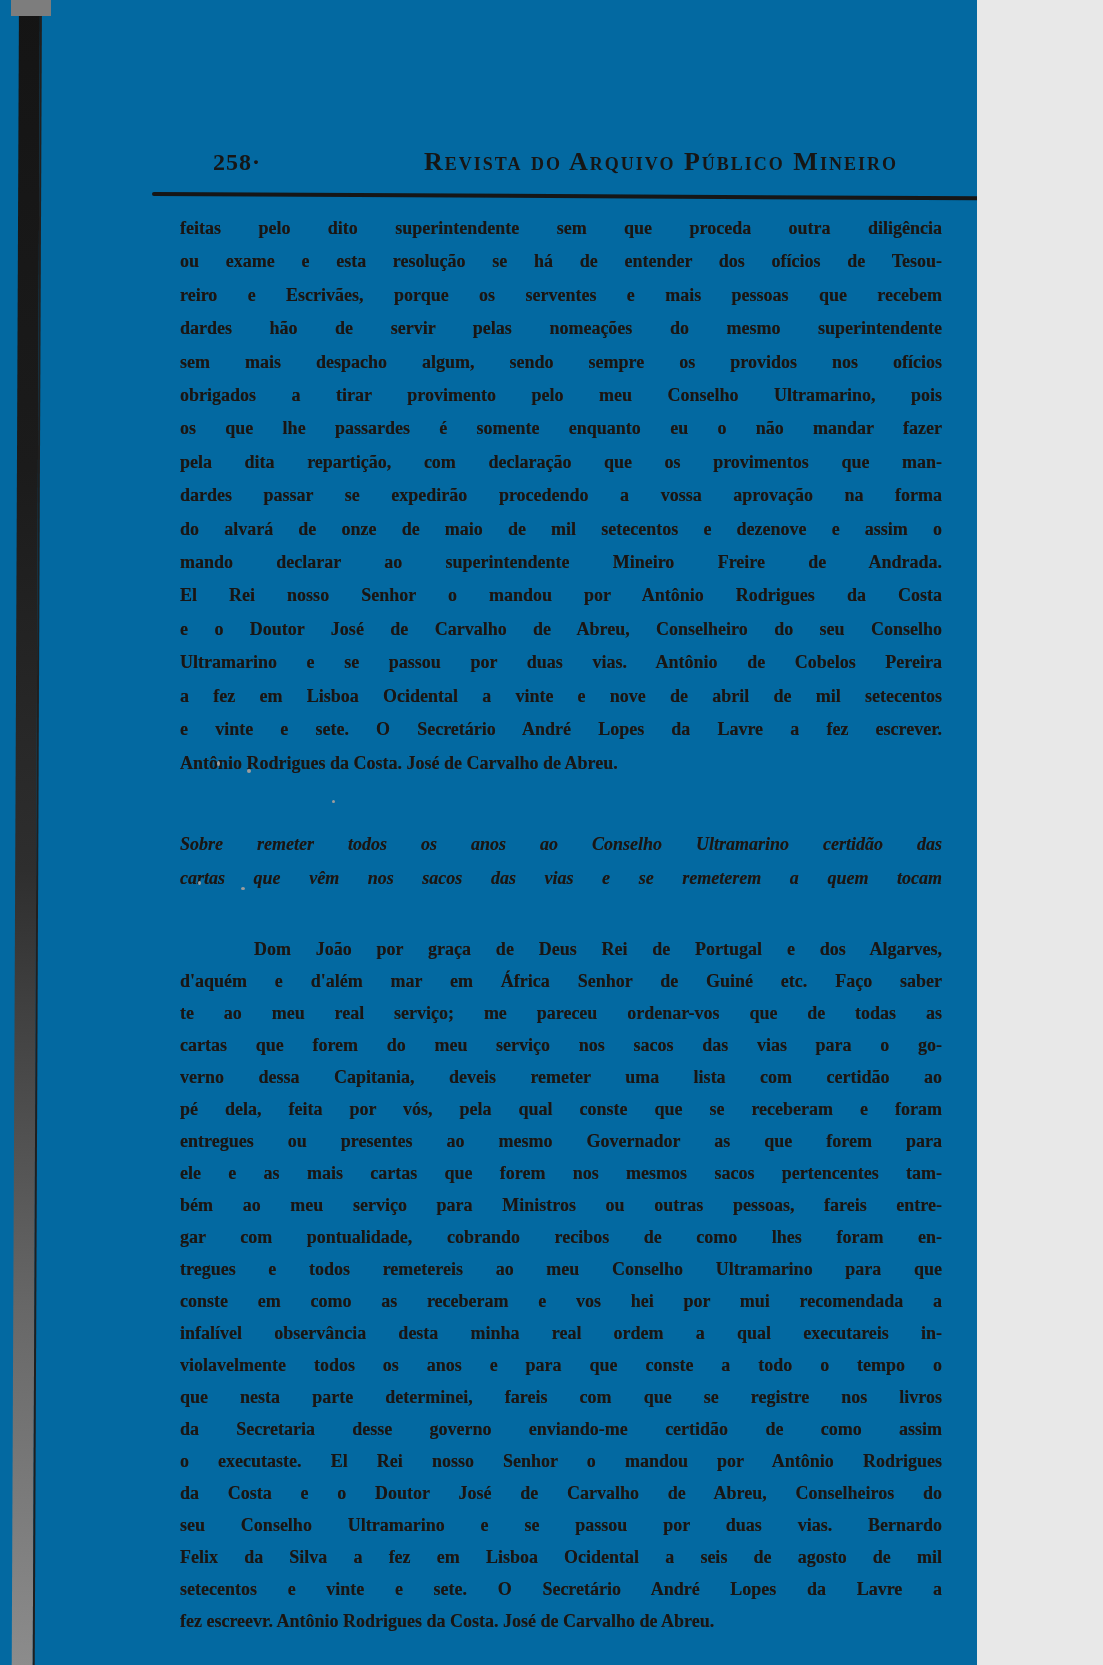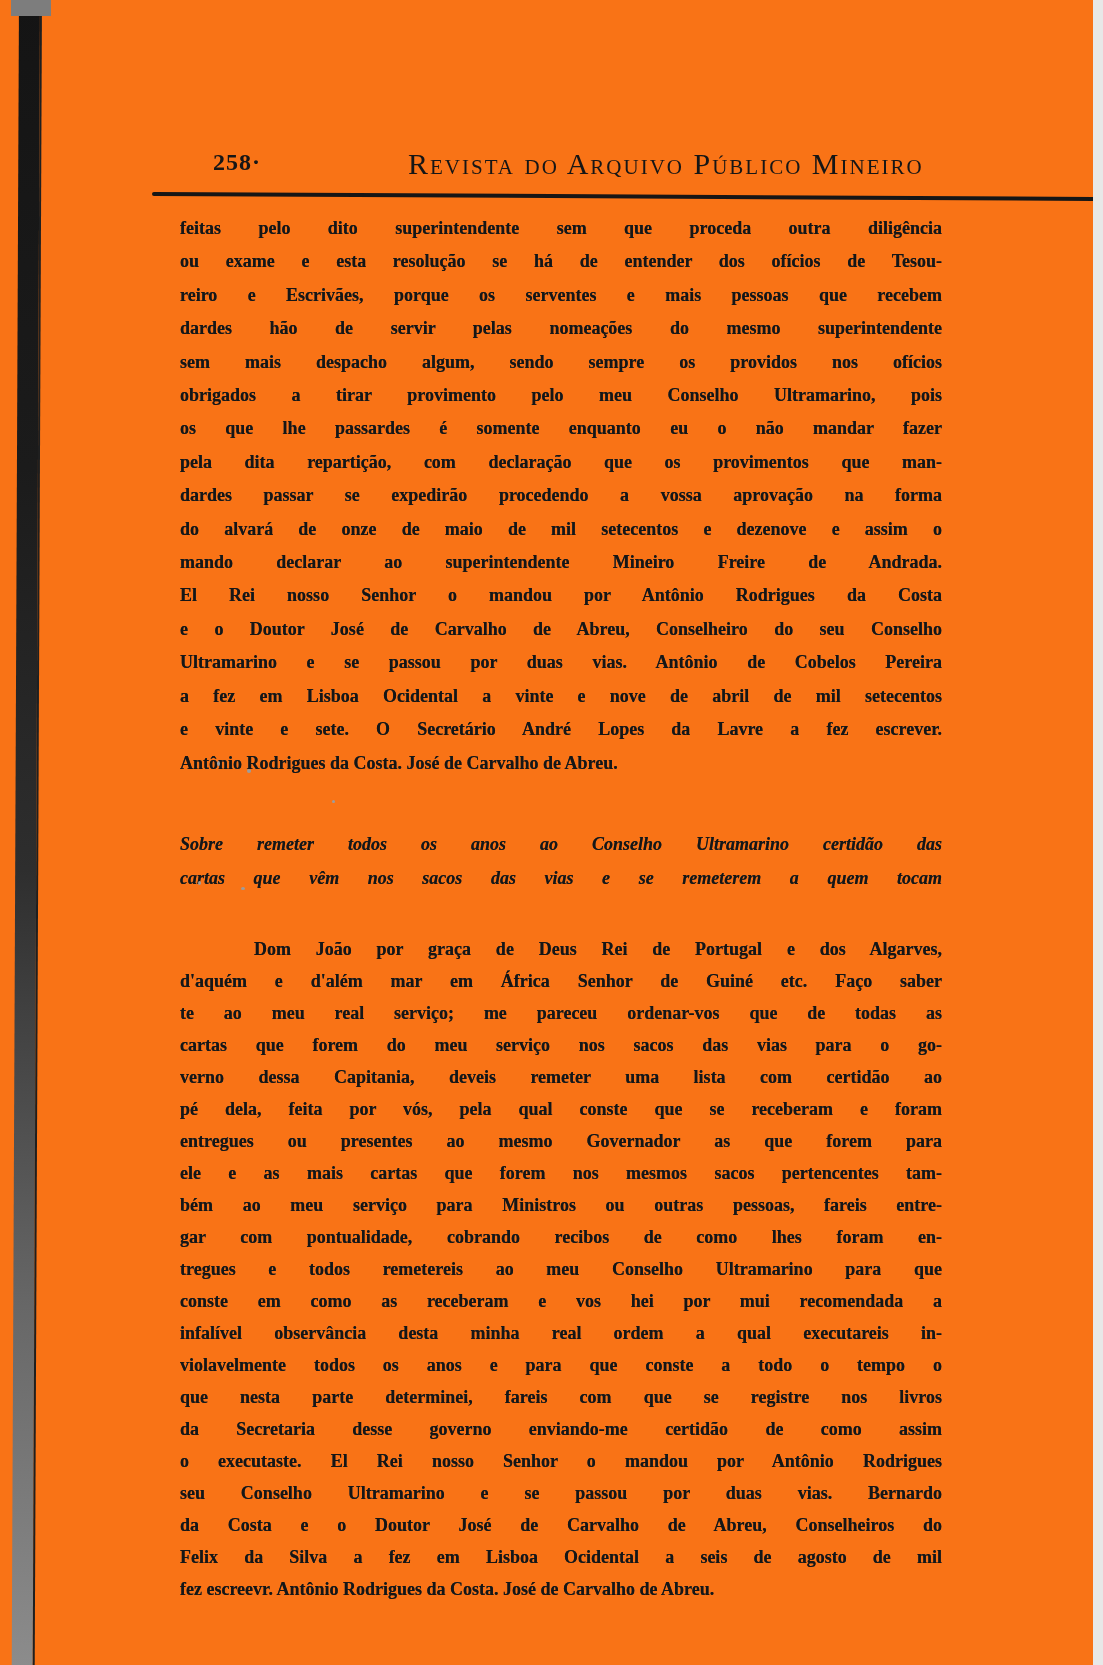--- a/index.html
+++ b/index.html
@@ -1,19 +1,19 @@
 <!DOCTYPE html>
 <html><head>
 <meta charset="utf-8">
 <style>
   html, body { margin:0; padding:0; background:#e8e8e8; }
   .page {
     position:relative;
-    width:1093px; height:1665px;
-    background:#f97316;
+    width:977px; height:1665px;
+    background:#0369a1;
     overflow:hidden;
     font-family:"Liberation Serif","DejaVu Serif",serif;
     color:#161616;
   }
 
   
   .binding {
     position:absolute; left:19px; top:-4px;
     width:21px; height:1680px;
     background:linear-gradient(180deg,#141414 0%,#1b1b1b 28%,#2e2e2e 52%,#676767 78%,#8d8d8d 100%);
@@ -25,22 +25,22 @@
     width:40px; height:16px; background:#7d7d7d;
   }
 
   
   .running-head { position:absolute; left:180px; top:146px; width:762px; height:38px; }
   .pagenum {
     position:absolute; left:33px; top:3px;
     font-size:24px; font-weight:bold; letter-spacing:1px;
   }
   .journal {
-    position:absolute; left:228px; top:1px;
-    font-size:30px; font-weight:normal;
+    position:absolute; left:244px; top:1px;
+    font-size:26px; font-weight:bold;
     font-variant:small-caps; letter-spacing:2px; white-space:nowrap;
   }
   .rule {
     position:absolute; left:152px; top:192px;
     width:951px; height:4px; background:#161616;
     transform:rotate(0.3deg); transform-origin:left center;
     border-radius:2px;
   }
 
   
@@ -115,23 +115,24 @@
       <div class="tline">ele e as mais cartas que forem nos mesmos sacos pertencentes tam-</div>
       <div class="tline">bém ao meu serviço para Ministros ou outras pessoas, fareis entre-</div>
       <div class="tline">gar com pontualidade, cobrando recibos de como lhes foram en-</div>
       <div class="tline">tregues e todos remetereis ao meu Conselho Ultramarino para que</div>
       <div class="tline">conste em como as receberam e vos hei por mui recomendada a</div>
       <div class="tline">infalível observância desta minha real ordem a qual executareis in-</div>
       <div class="tline">violavelmente todos os anos e para que conste a todo o tempo o</div>
       <div class="tline">que nesta parte determinei, fareis com que se registre nos livros</div>
       <div class="tline">da Secretaria desse governo enviando-me certidão de como assim</div>
       <div class="tline">o executaste. El Rei nosso Senhor o mandou por Antônio Rodrigues</div>
+      <div class="tline">da Costa e o Doutor José de Carvalho de Abreu, Conselheiros do</div>
       <div class="tline">seu Conselho Ultramarino e se passou por duas vias. Bernardo</div>
-      <div class="tline">da Costa e o Doutor José de Carvalho de Abreu, Conselheiros do</div>
       <div class="tline">Felix da Silva a fez em Lisboa Ocidental a seis de agosto de mil</div>
+      <div class="tline">setecentos e vinte e sete. O Secretário André Lopes da Lavre a</div>
       <div class="tline tline-last">fez escreevr. Antônio Rodrigues da Costa. José de Carvalho de Abreu.</div>
     </section>
 
   <div class="speck s1"></div>
   <div class="speck s2"></div>
   <div class="speck s3"></div>
   <div class="speck s4"></div>
   <div class="speck s5"></div>
 
 </div>

